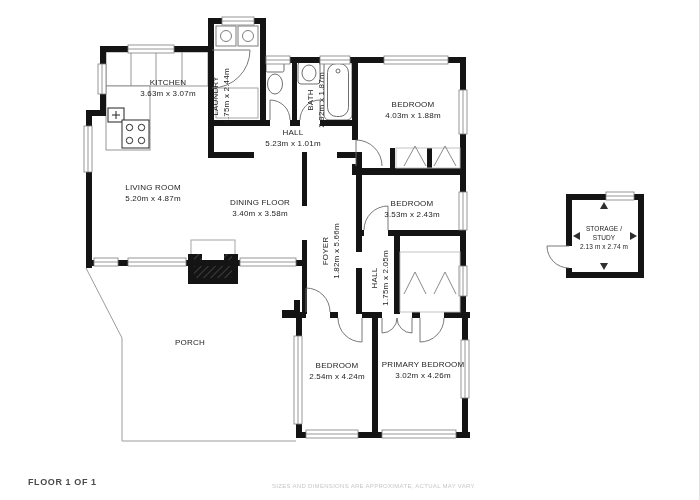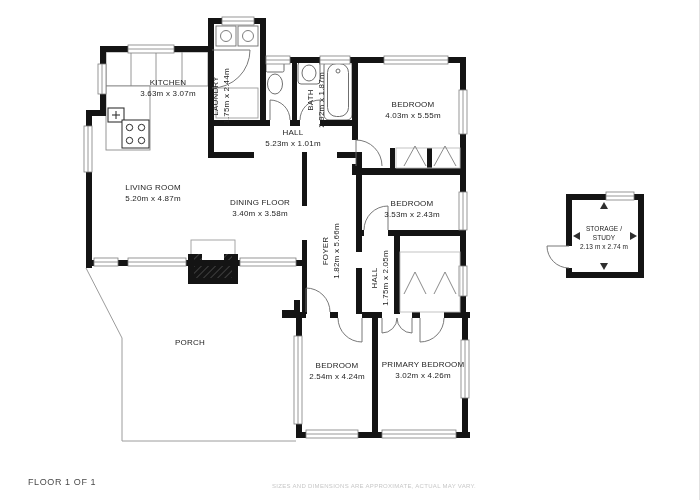--- a/index.html
+++ b/index.html
@@ -6,21 +6,21 @@
   #stage{position:relative;width:700px;height:500px;background:#fff;overflow:hidden;
          font-family:"Liberation Sans",sans-serif;border-right:1px solid #e2e2e2;box-sizing:border-box;}
   #plan-svg{position:absolute;left:0;top:0;}
   .room-label{position:absolute;text-align:center;color:#1d1d1d;font-size:8px;line-height:11px;
               letter-spacing:.2px;white-space:nowrap;transform:translate(-50%,-50%);}
   .room-label.v{transform:translate(-50%,-50%) rotate(-90deg);}
   .room-label .rname{display:block;}
   .room-label .rdims{display:block;}
   #storage-label{font-size:6.5px;line-height:9px;letter-spacing:.1px;}
   #storage-label .rname{white-space:normal;max-width:44px;margin:0 auto;}
-  #floor-label{position:absolute;left:28px;top:477px;font-size:9px;color:#4a4a4a;letter-spacing:.6px;font-weight:normal;}
+  #floor-label{position:absolute;left:28px;top:477px;font-size:9px;color:#4a4a4a;letter-spacing:.6px;font-weight:bold;}
   #disclaimer{position:absolute;left:272px;top:483px;font-size:6px;color:#c7c7c7;letter-spacing:.3px;}
 </style>
 </head>
 <body>
 
 <div id="stage">
 
 <svg id="plan-svg" width="700" height="500" viewBox="0 0 700 500">
   <defs>
     <pattern id="hatch" width="5" height="5" patternUnits="userSpaceOnUse" patternTransform="rotate(45)">
@@ -247,21 +247,21 @@
 <div class="room-label v" id="l-laundry" style="left:221px;top:96px">
   <span class="rname">LAUNDRY</span>
   <span class="rdims">1.75m x 2.44m</span>
 </div>
 <div class="room-label v" id="l-bath" style="left:316px;top:100px">
   <span class="rname">BATH</span>
   <span class="rdims">2.92m x 1.87m</span>
 </div>
 <div class="room-label" id="l-bedroom-top" style="left:413px;top:110px">
   <span class="rname">BEDROOM</span>
-  <span class="rdims">4.03m x 5.55m</span>
+  <span class="rdims">4.03m x 1.88m</span>
 </div>
 <div class="room-label" id="l-hall-upper" style="left:293px;top:138px">
   <span class="rname">HALL</span>
   <span class="rdims">5.23m x 1.01m</span>
 </div>
 <div class="room-label" id="l-living" style="left:153px;top:193px">
   <span class="rname">LIVING ROOM</span>
   <span class="rdims">5.20m x 4.87m</span>
 </div>
 <div class="room-label" id="l-dining" style="left:260px;top:208px">

